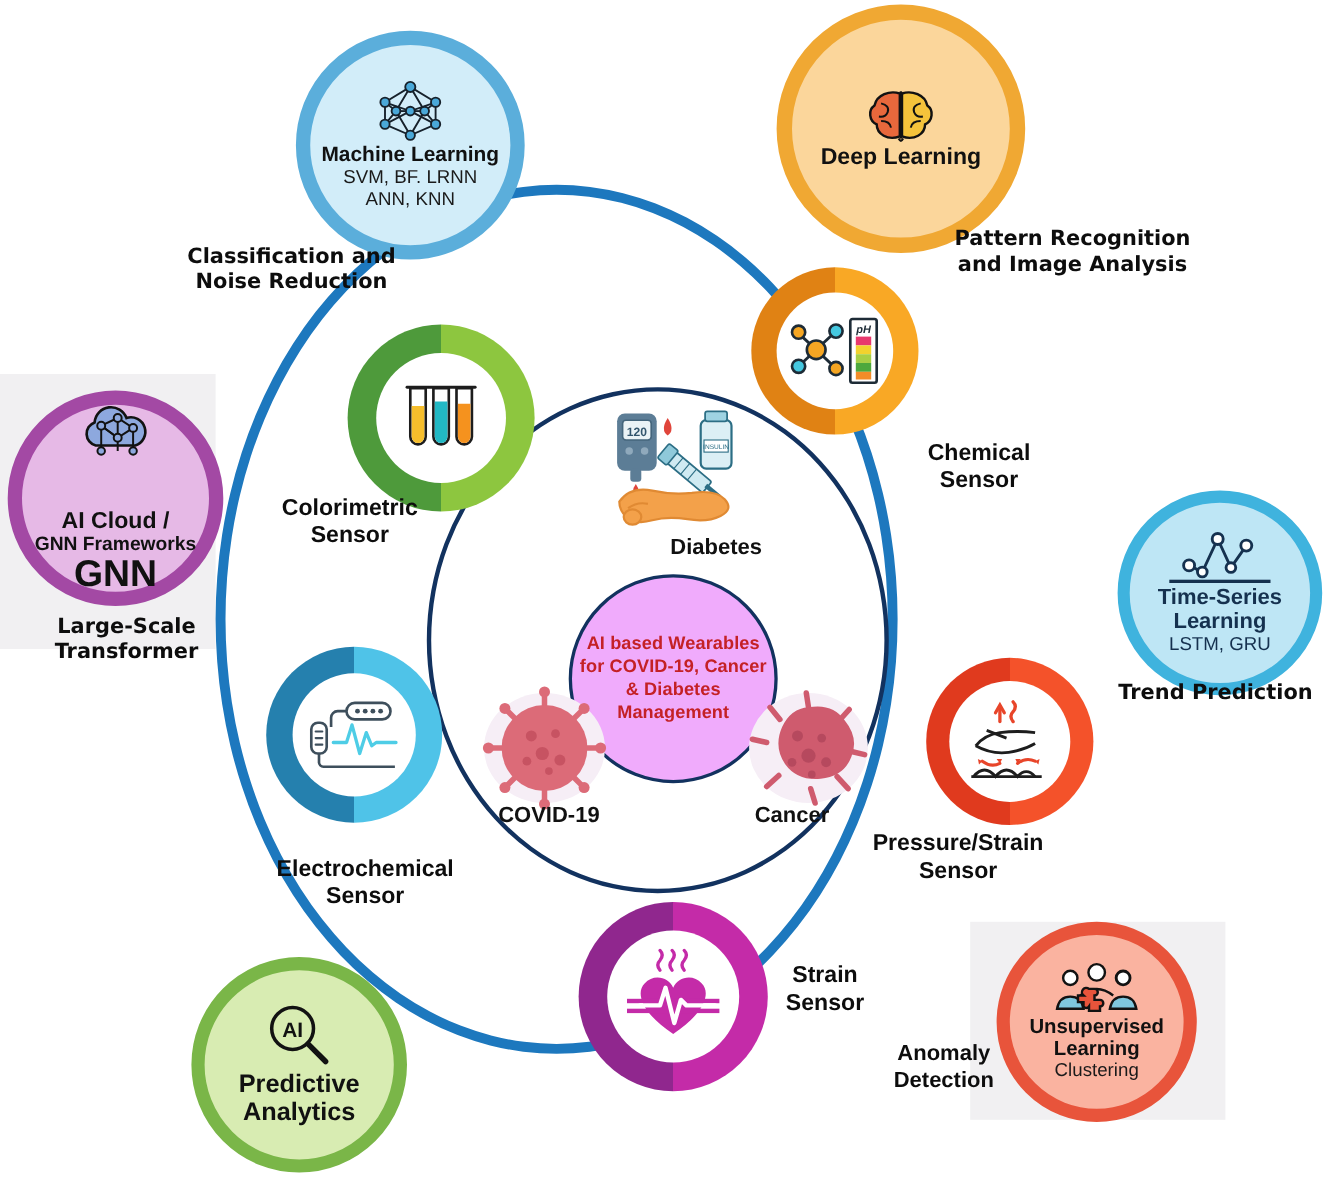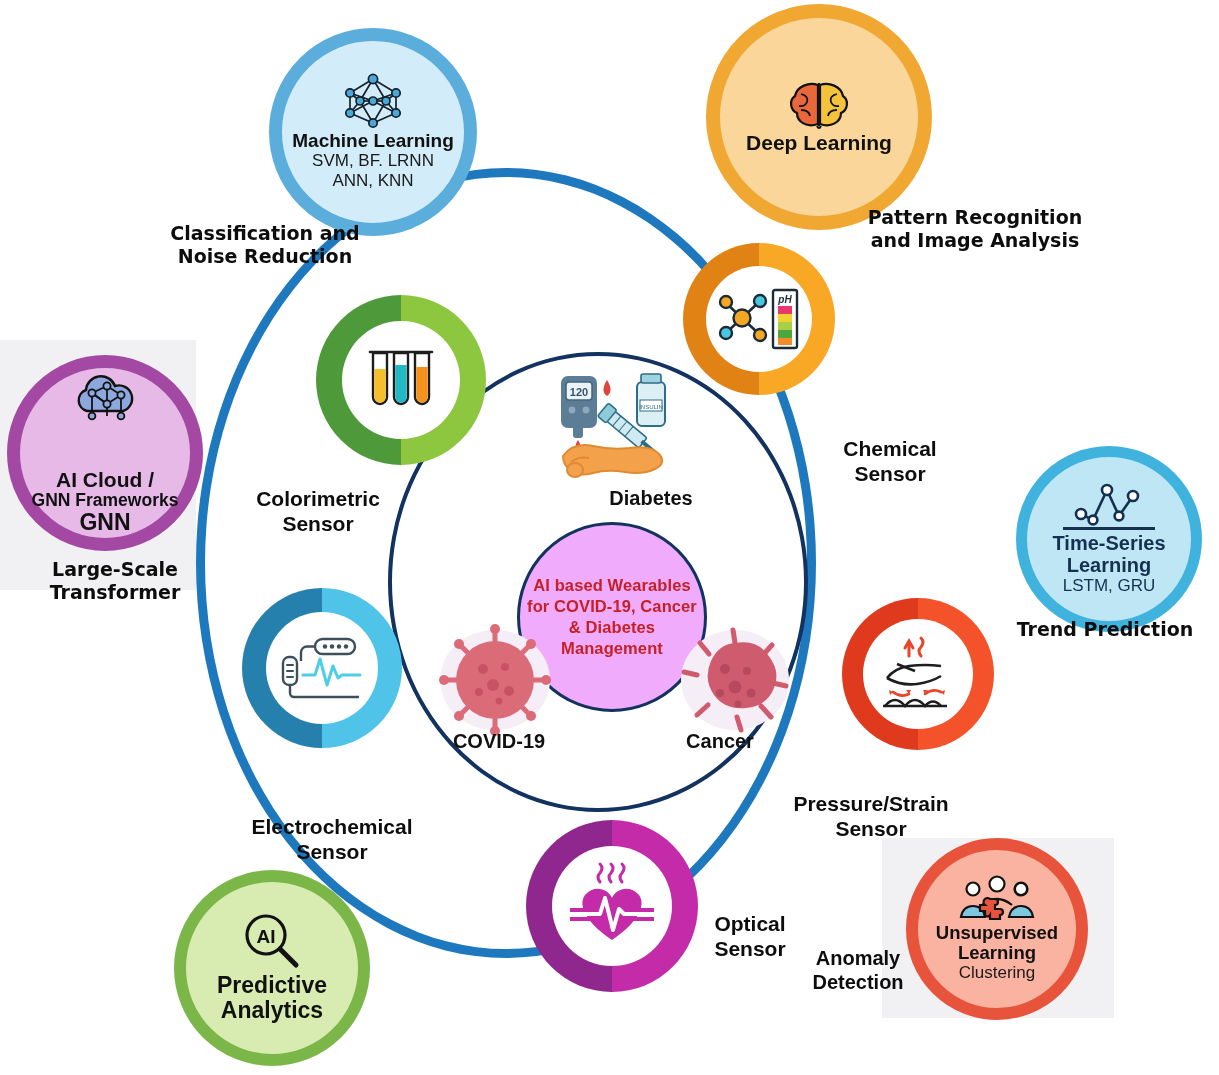--- a/index.html
+++ b/index.html
@@ -35,21 +35,21 @@
   }
 
   
   .donut{border-radius:50%;display:flex;align-items:center;justify-content:center;}
   .donut .hole{
     border-radius:50%;background:#fff;
     display:flex;align-items:center;justify-content:center;
   }
   .sensor-label{
     color:#0d0d0d;font-weight:bold;font-size:21px;line-height:1.18;
-    text-align:center;white-space:pre-line;margin-top:37px;
+    text-align:center;white-space:pre-line;
   }
 
   
   .bubble{border-radius:50%;box-sizing:border-box;
           display:flex;flex-direction:column;align-items:center;justify-content:center;
           text-align:center;}
   .bubble .b-title{font-weight:bold;color:#111;line-height:1.1;}
   .bubble .b-sub{color:#1a1a1a;line-height:1.18;white-space:pre-line;}
 
   .caption{
@@ -297,21 +297,21 @@
           <path d="M45 16 q-4 -5 0 -9 q4 -5 0 -9"></path>
           <path d="M56 16 q-4 -5 0 -9 q4 -5 0 -9"></path>
         </g>
         <path d="M46 74 C 16 54, 12 36, 20 28 C 28 19, 42 22, 46 32 C 50 22, 64 19, 72 28 C 80 36, 76 54, 46 74 Z" fill="#C42BA8"></path>
         <rect x="4" y="42" width="84" height="4" fill="#C42BA8"></rect>
         <rect x="4" y="51" width="84" height="4" fill="#C42BA8"></rect>
         <path d="M16 48 h18 l5 -16 l8 32 l6 -21 l5 5 h26" fill="none" stroke="#ffffff" stroke-width="4" stroke-linejoin="round" stroke-linecap="round"></path>
       </svg>
     </div>
   </div>
-  <div class="abs sensor-label" style="left:660px;top:875px;width:180px;">Optical
+  <div class="abs sensor-label" style="left:660px;top:875px;width:180px;">Strain
 Sensor</div>
 
   <div class="abs bubble" style="left:269px;top:28px;width:208px;height:208px;background:#D2EDF9;border:13px solid #5BAEDB;">
     <svg width="70" height="56" viewBox="0 0 70 56" style="margin-bottom:2px;">
       <g stroke="#16212b" stroke-width="1.7" fill="none">
         <path d="M35 6 L12 20 L12 40 L35 50 L58 40 L58 20 Z"></path>
         <path d="M35 6 L22 28 L35 50 L48 28 Z"></path>
         <path d="M12 20 L35 28 L58 20"></path>
           <path d="M12 40 L35 28 L58 40"></path>
         <path d="M22 28 L48 28"></path>
@@ -370,21 +370,21 @@
         <circle cx="23" cy="22" r="3.6"></circle>
           <circle cx="38" cy="15" r="3.6"></circle>
           <circle cx="52" cy="24" r="3.6"></circle>
         <circle cx="38" cy="33" r="3.6"></circle>
           <circle cx="23" cy="45" r="3.4"></circle>
           <circle cx="52" cy="45" r="3.4"></circle>
       </g>
     </svg>
     <div class="b-title" style="font-size:21px;margin-top:45px;">AI Cloud /</div>
     <div class="b-title" style="font-size:17.5px;">GNN Frameworks</div>
-    <div class="b-title" style="font-size:23px;">GNN</div>
+    <div class="b-title" style="font-size:34px;">GNN</div>
   </div>
   <div class="abs caption cond" style="left:20px;top:558px;width:190px;">Large-Scale
 Transformer</div>
 
   <div class="abs bubble" style="left:1016px;top:446px;width:186px;height:186px;background:#BEE6F5;border:11px solid #3FB3DE;">
     <svg width="72" height="42" viewBox="0 0 72 42">
       <g stroke="#15314F" stroke-width="2.6" fill="none">
         <path d="M8 32 L20 38 L34 8 L46 34 L60 14"></path>
       </g>
       <g fill="#ffffff" stroke="#15314F" stroke-width="2.6">

